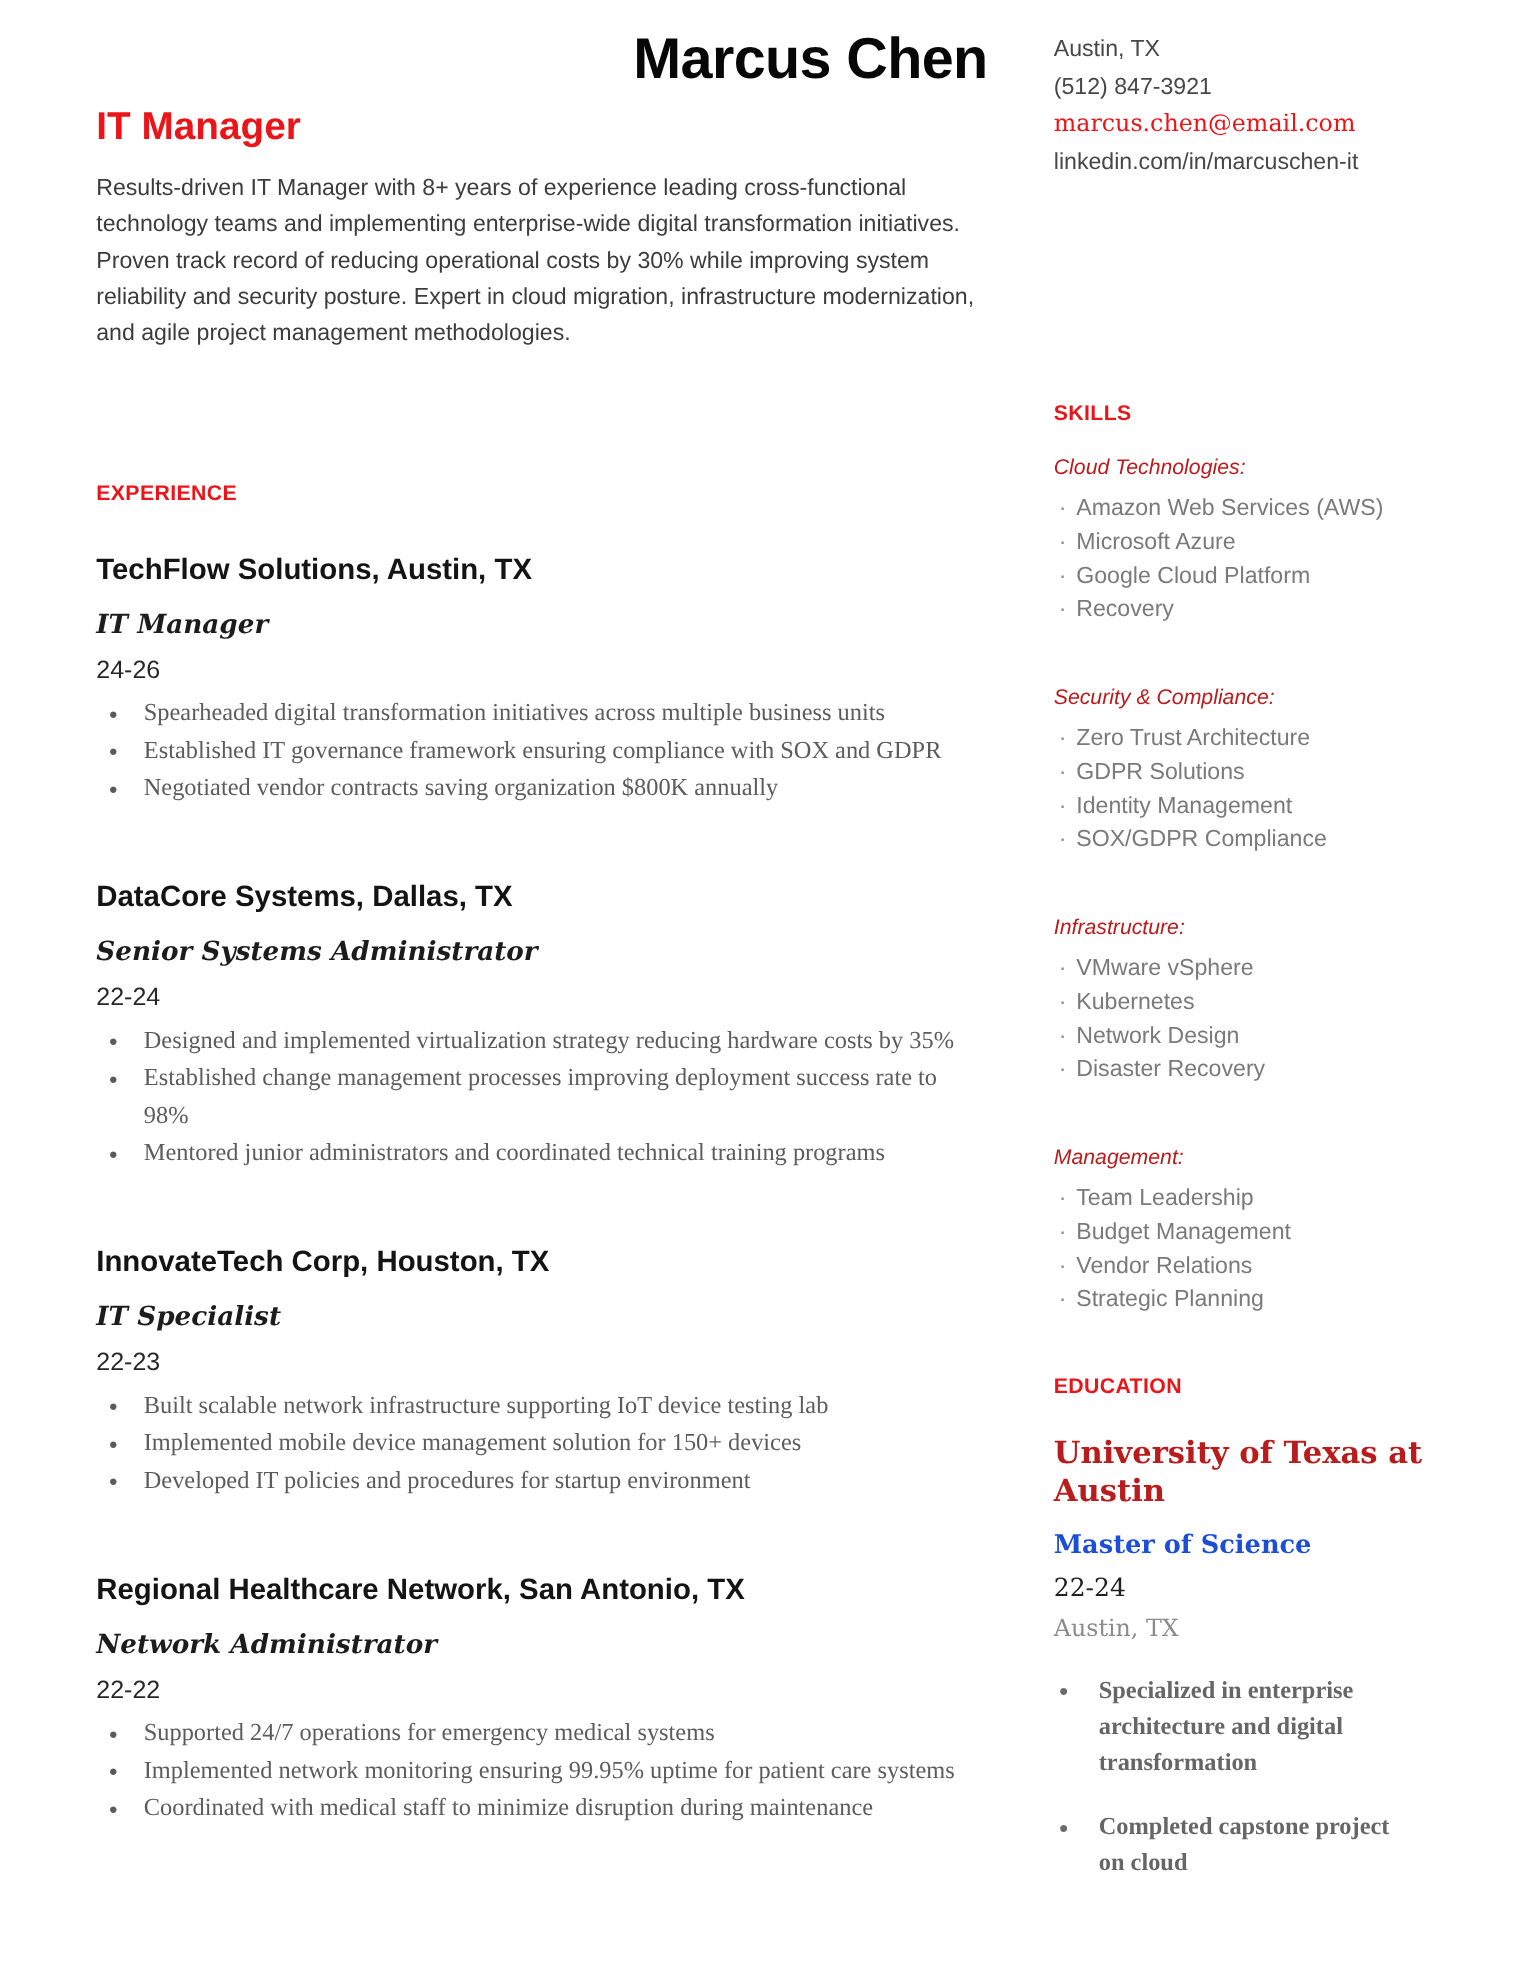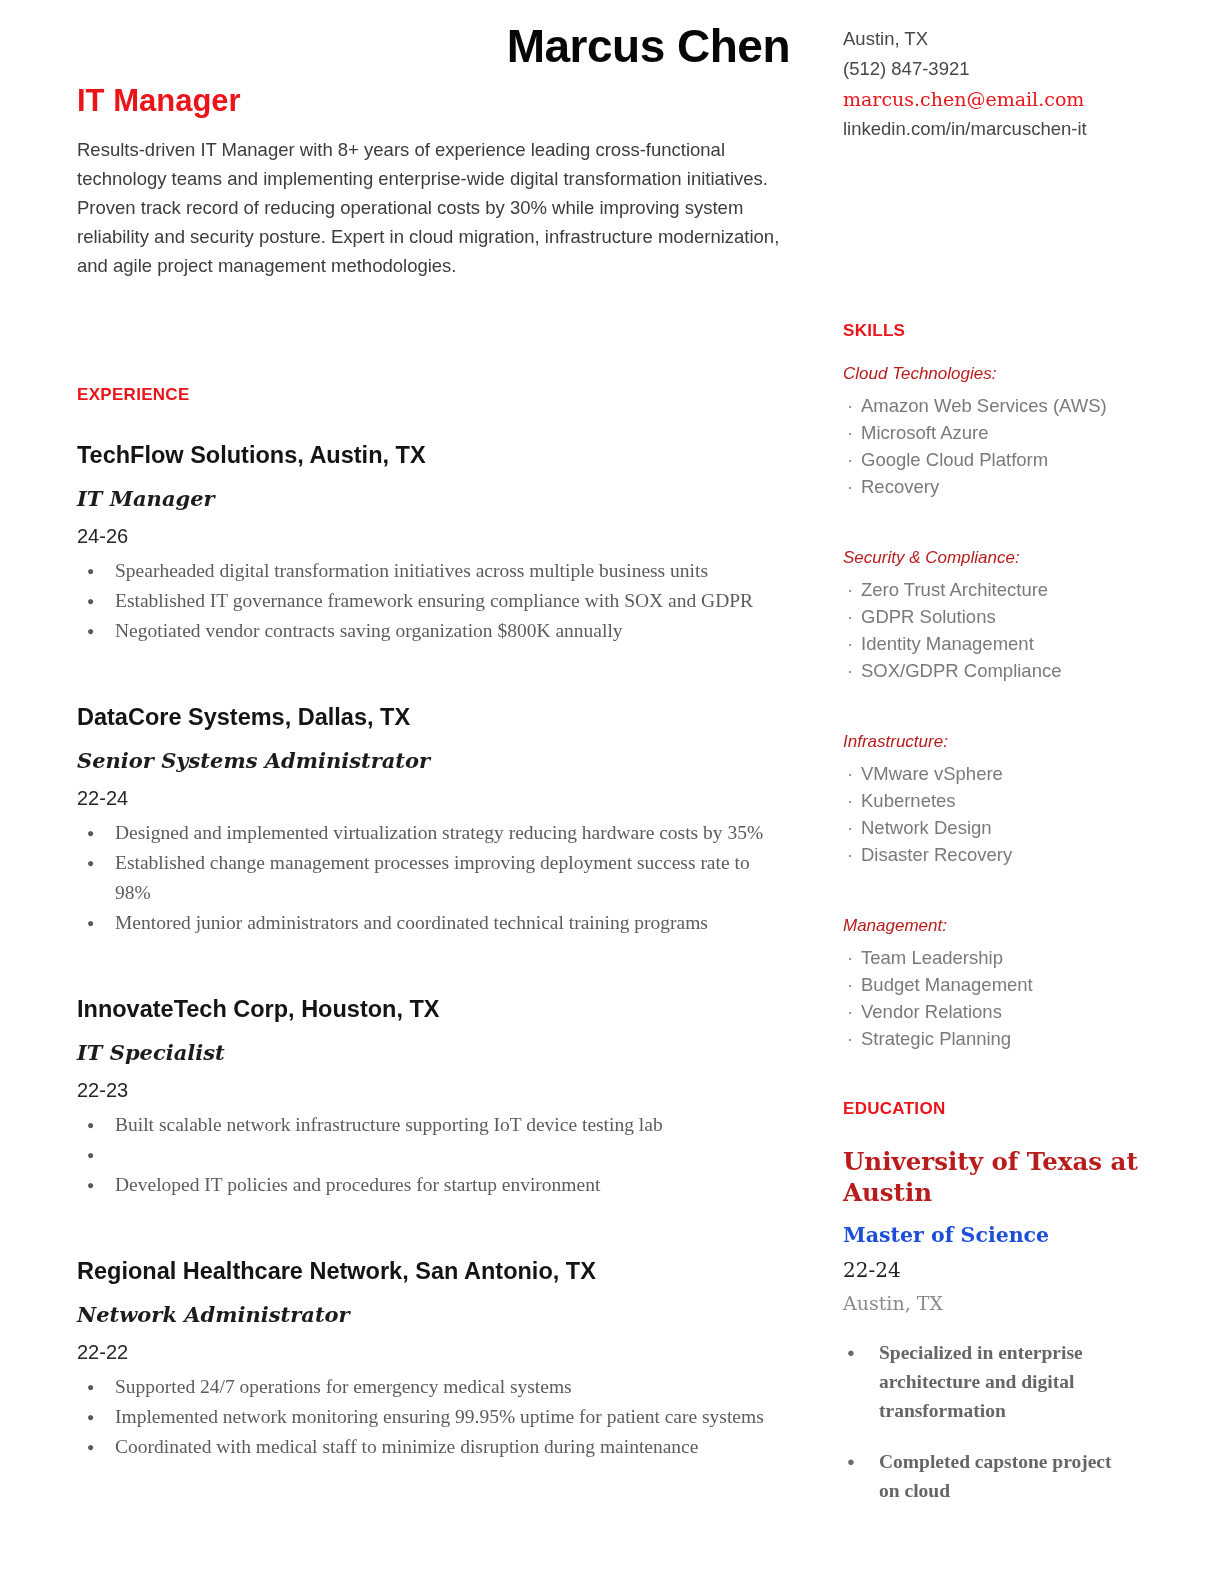--- a/index.html
+++ b/index.html
@@ -124,20 +124,21 @@
             <div class="company">InnovateTech Corp, Houston, TX</div>
             <div class="role">IT Specialist</div>
             <div class="dates">22-23</div>
             <ul class="blist">
               <li>
                 <span class="dot">●</span>
                 <span class="btext">Built scalable network infrastructure supporting IoT device testing lab</span>
               </li>
               <li>
                 <span class="dot">●</span>
+                <span class="btext">Implemented mobile device management solution for 150+ devices</span>
               </li>
               <li>
                 <span class="dot">●</span>
                 <span class="btext">Developed IT policies and procedures for startup environment</span>
               </li>
             </ul>
           </article>
           <article class="job">
             <div class="company">Regional Healthcare Network, San Antonio, TX</div>
             <div class="role">Network Administrator</div>

